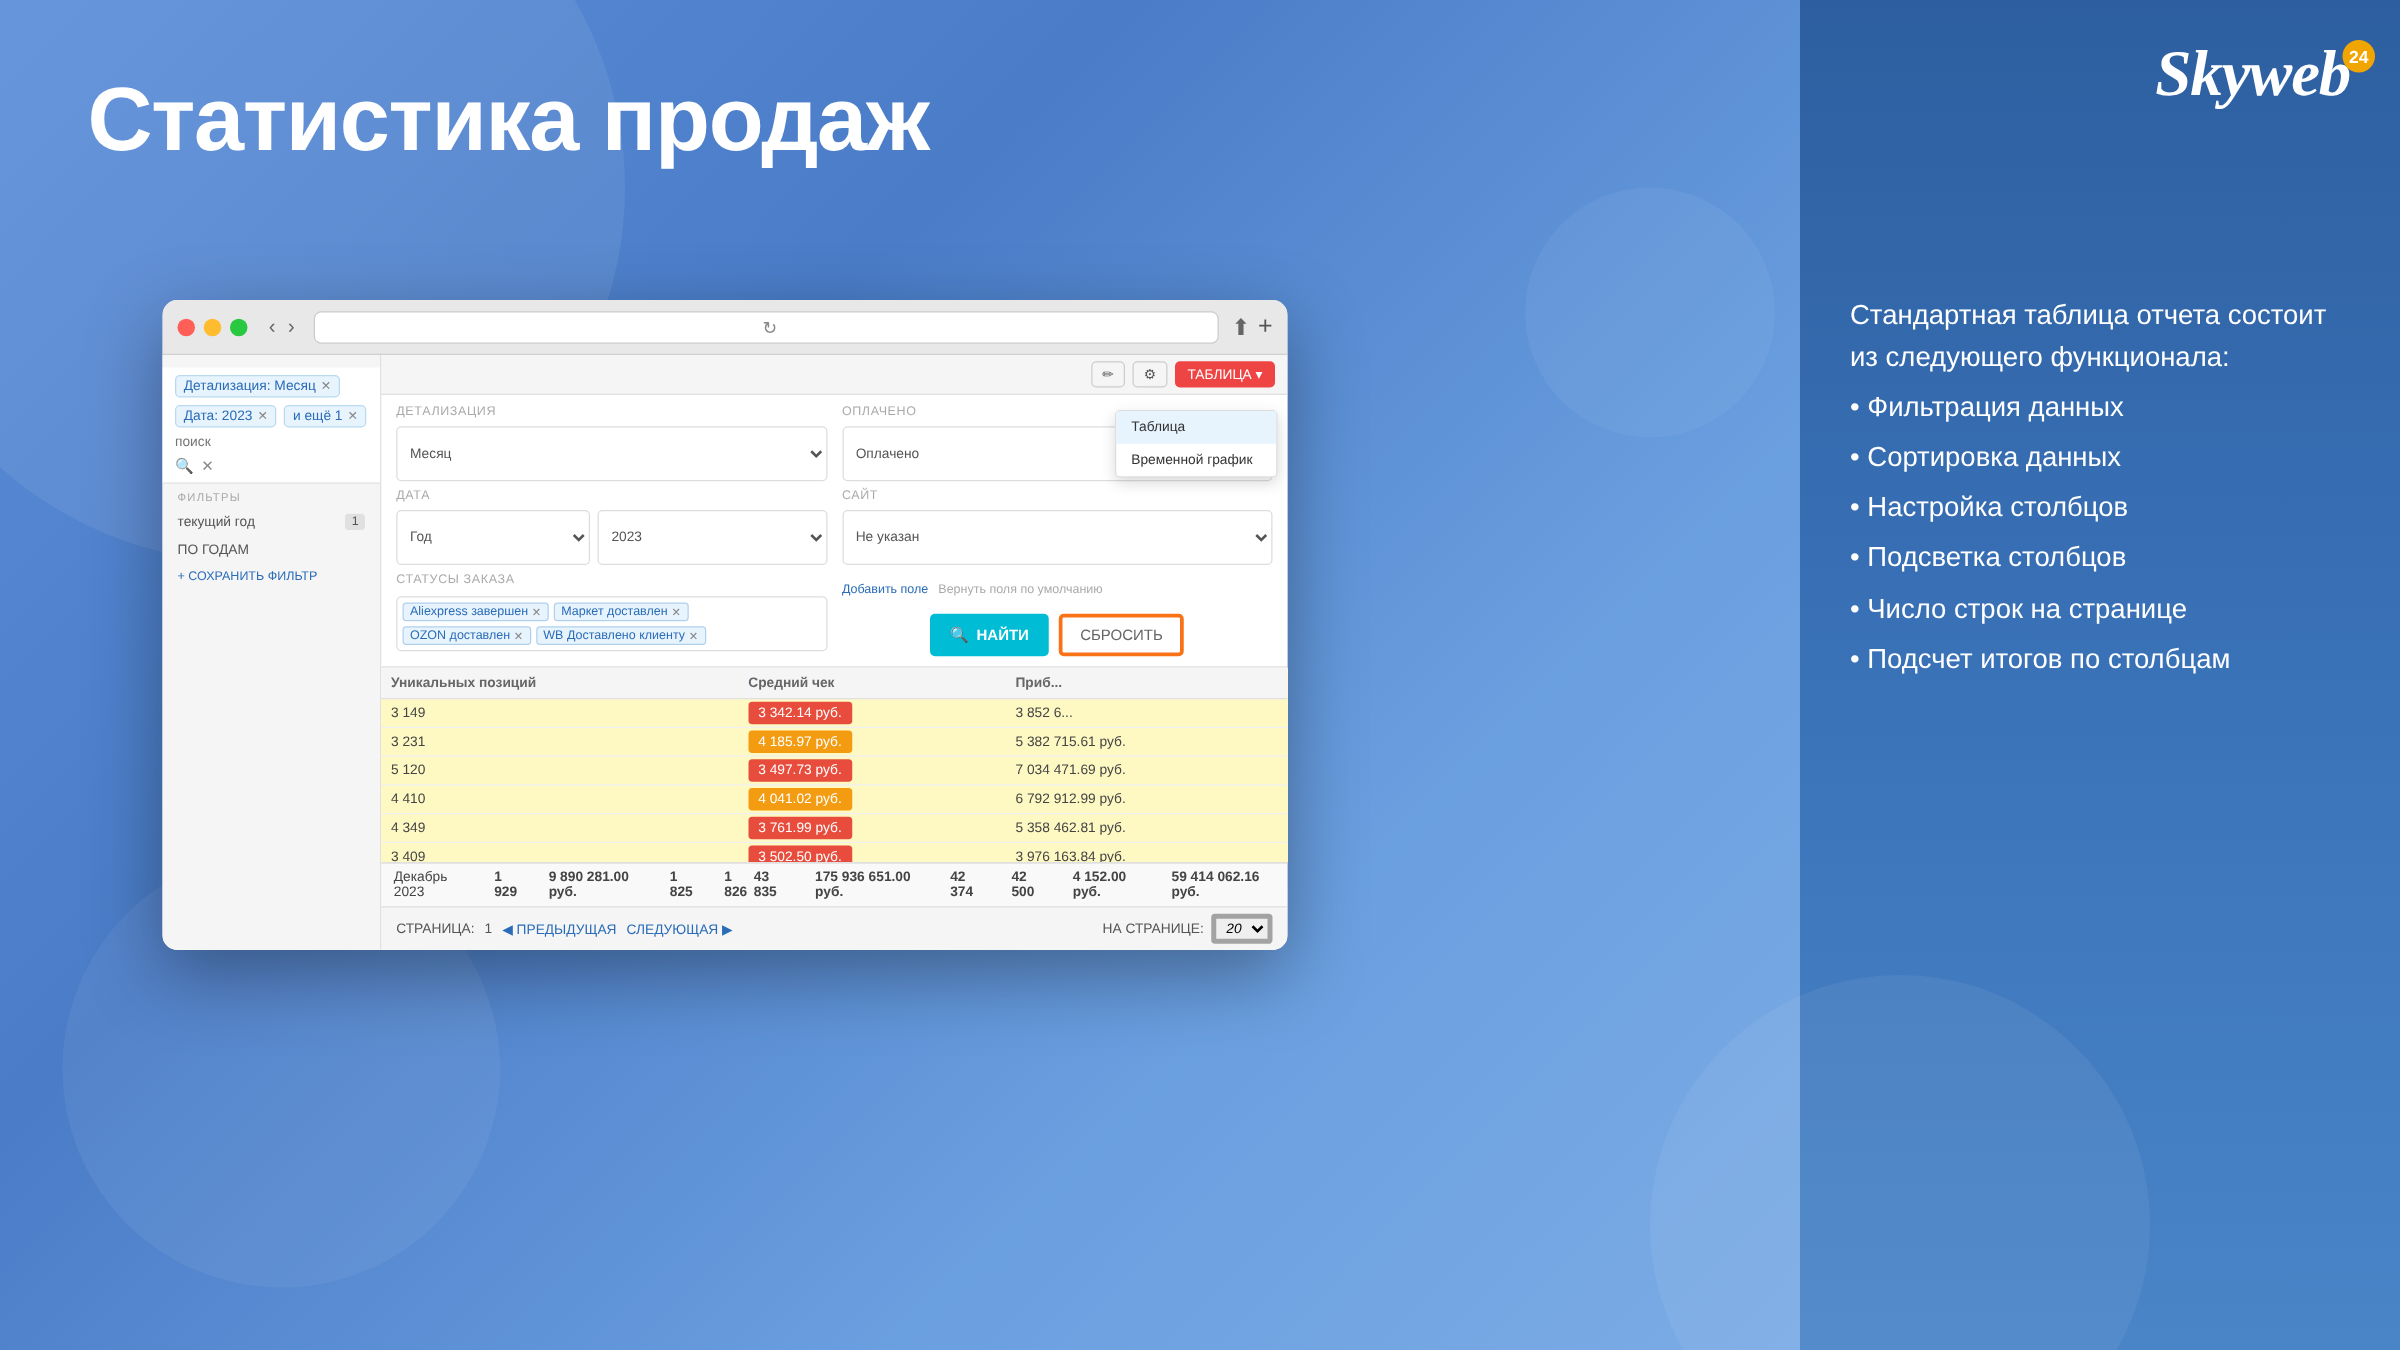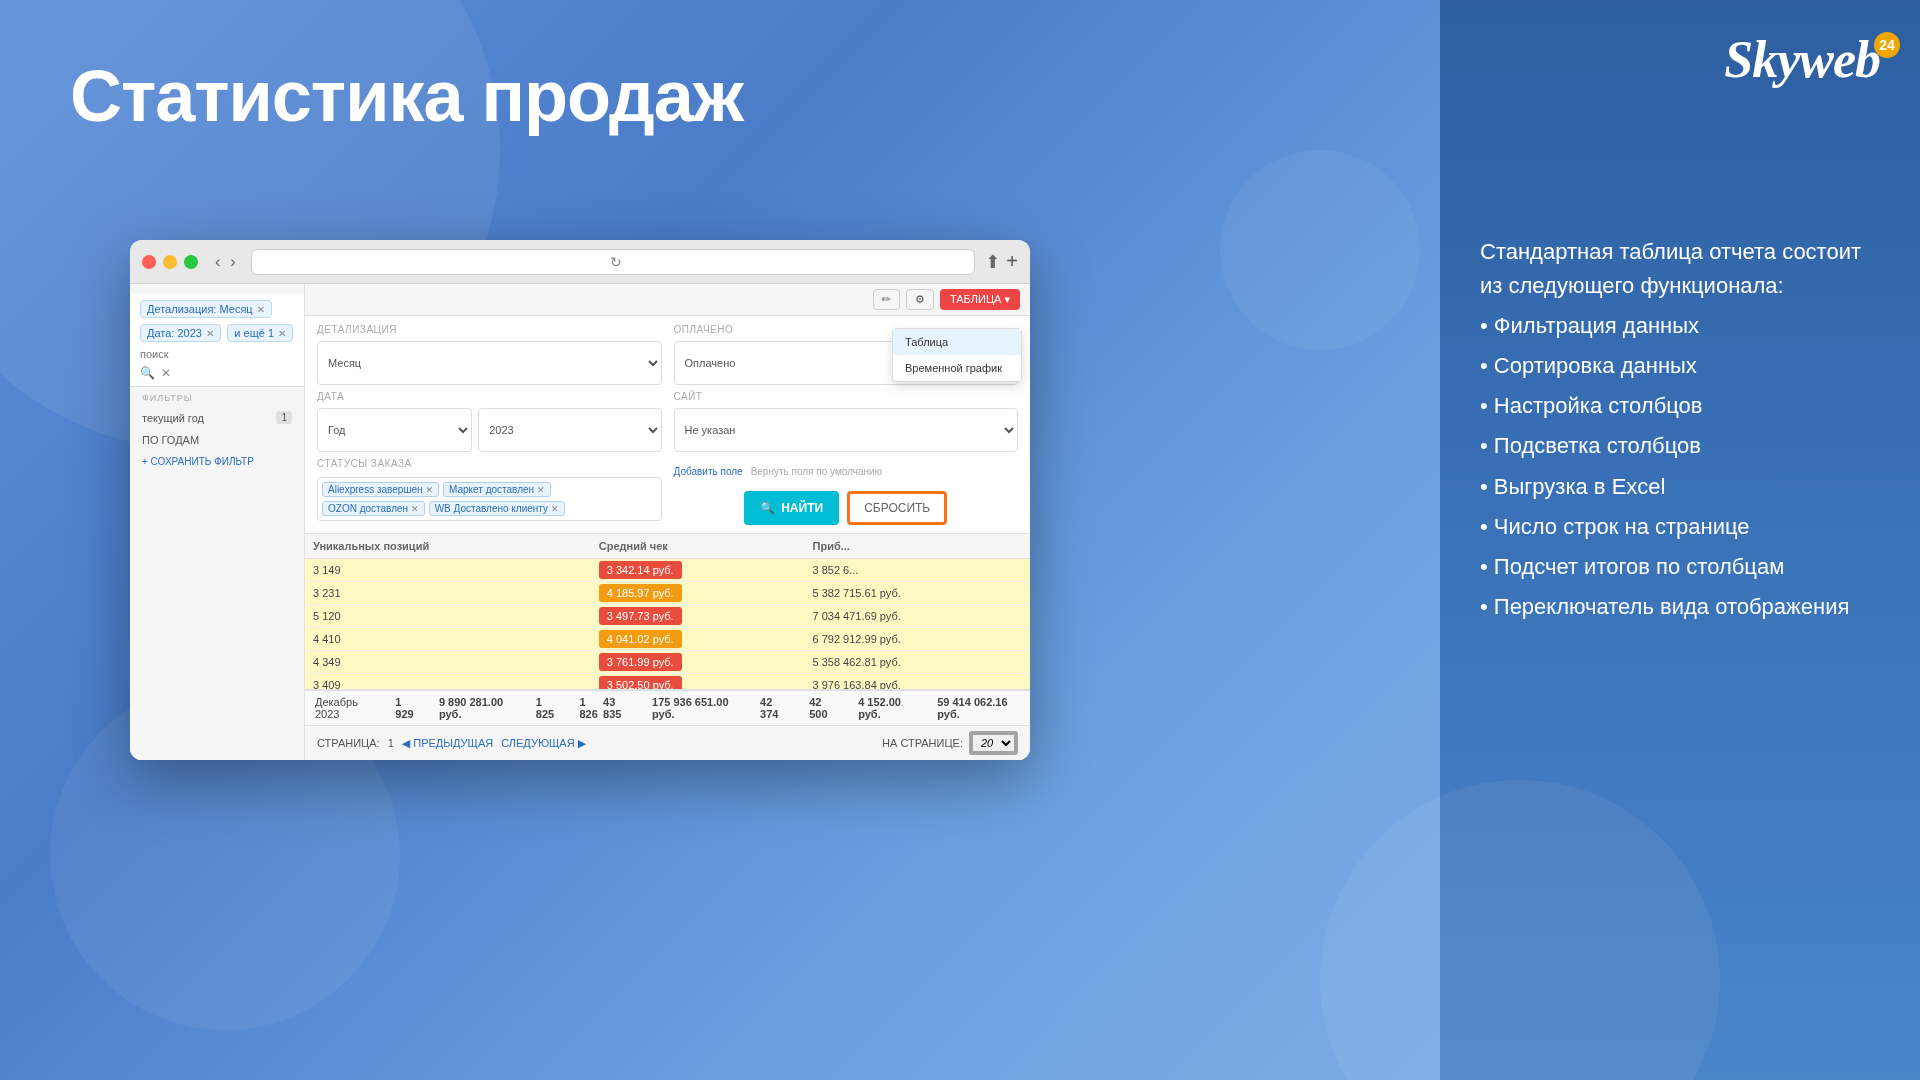--- a/index.html
+++ b/index.html
@@ -546,24 +546,22 @@
 </div>
 
 <h1 class="page-title">Статистика продаж</h1>
 
 <div class="description">
   <p>Стандартная таблица отчета состоит из следующего функционала:</p>
   <p>• Фильтрация данных</p>
   <p>• Сортировка данных</p>
   <p>• Настройка столбцов</p>
   <p>• Подсветка столбцов</p>
-  <p>• Выгрузка в Excel</p>
   <p>• Число строк на странице</p>
   <p>• Подсчет итогов по столбцам</p>
-  <p>• Переключатель вида отображения</p>
 </div>
 
 <div class="browser-window">
 
   <div class="browser-chrome">
     <div class="traffic-lights">
       <div class="tl tl-red"></div>
       <div class="tl tl-yellow"></div>
       <div class="tl tl-green"></div>
     </div>

